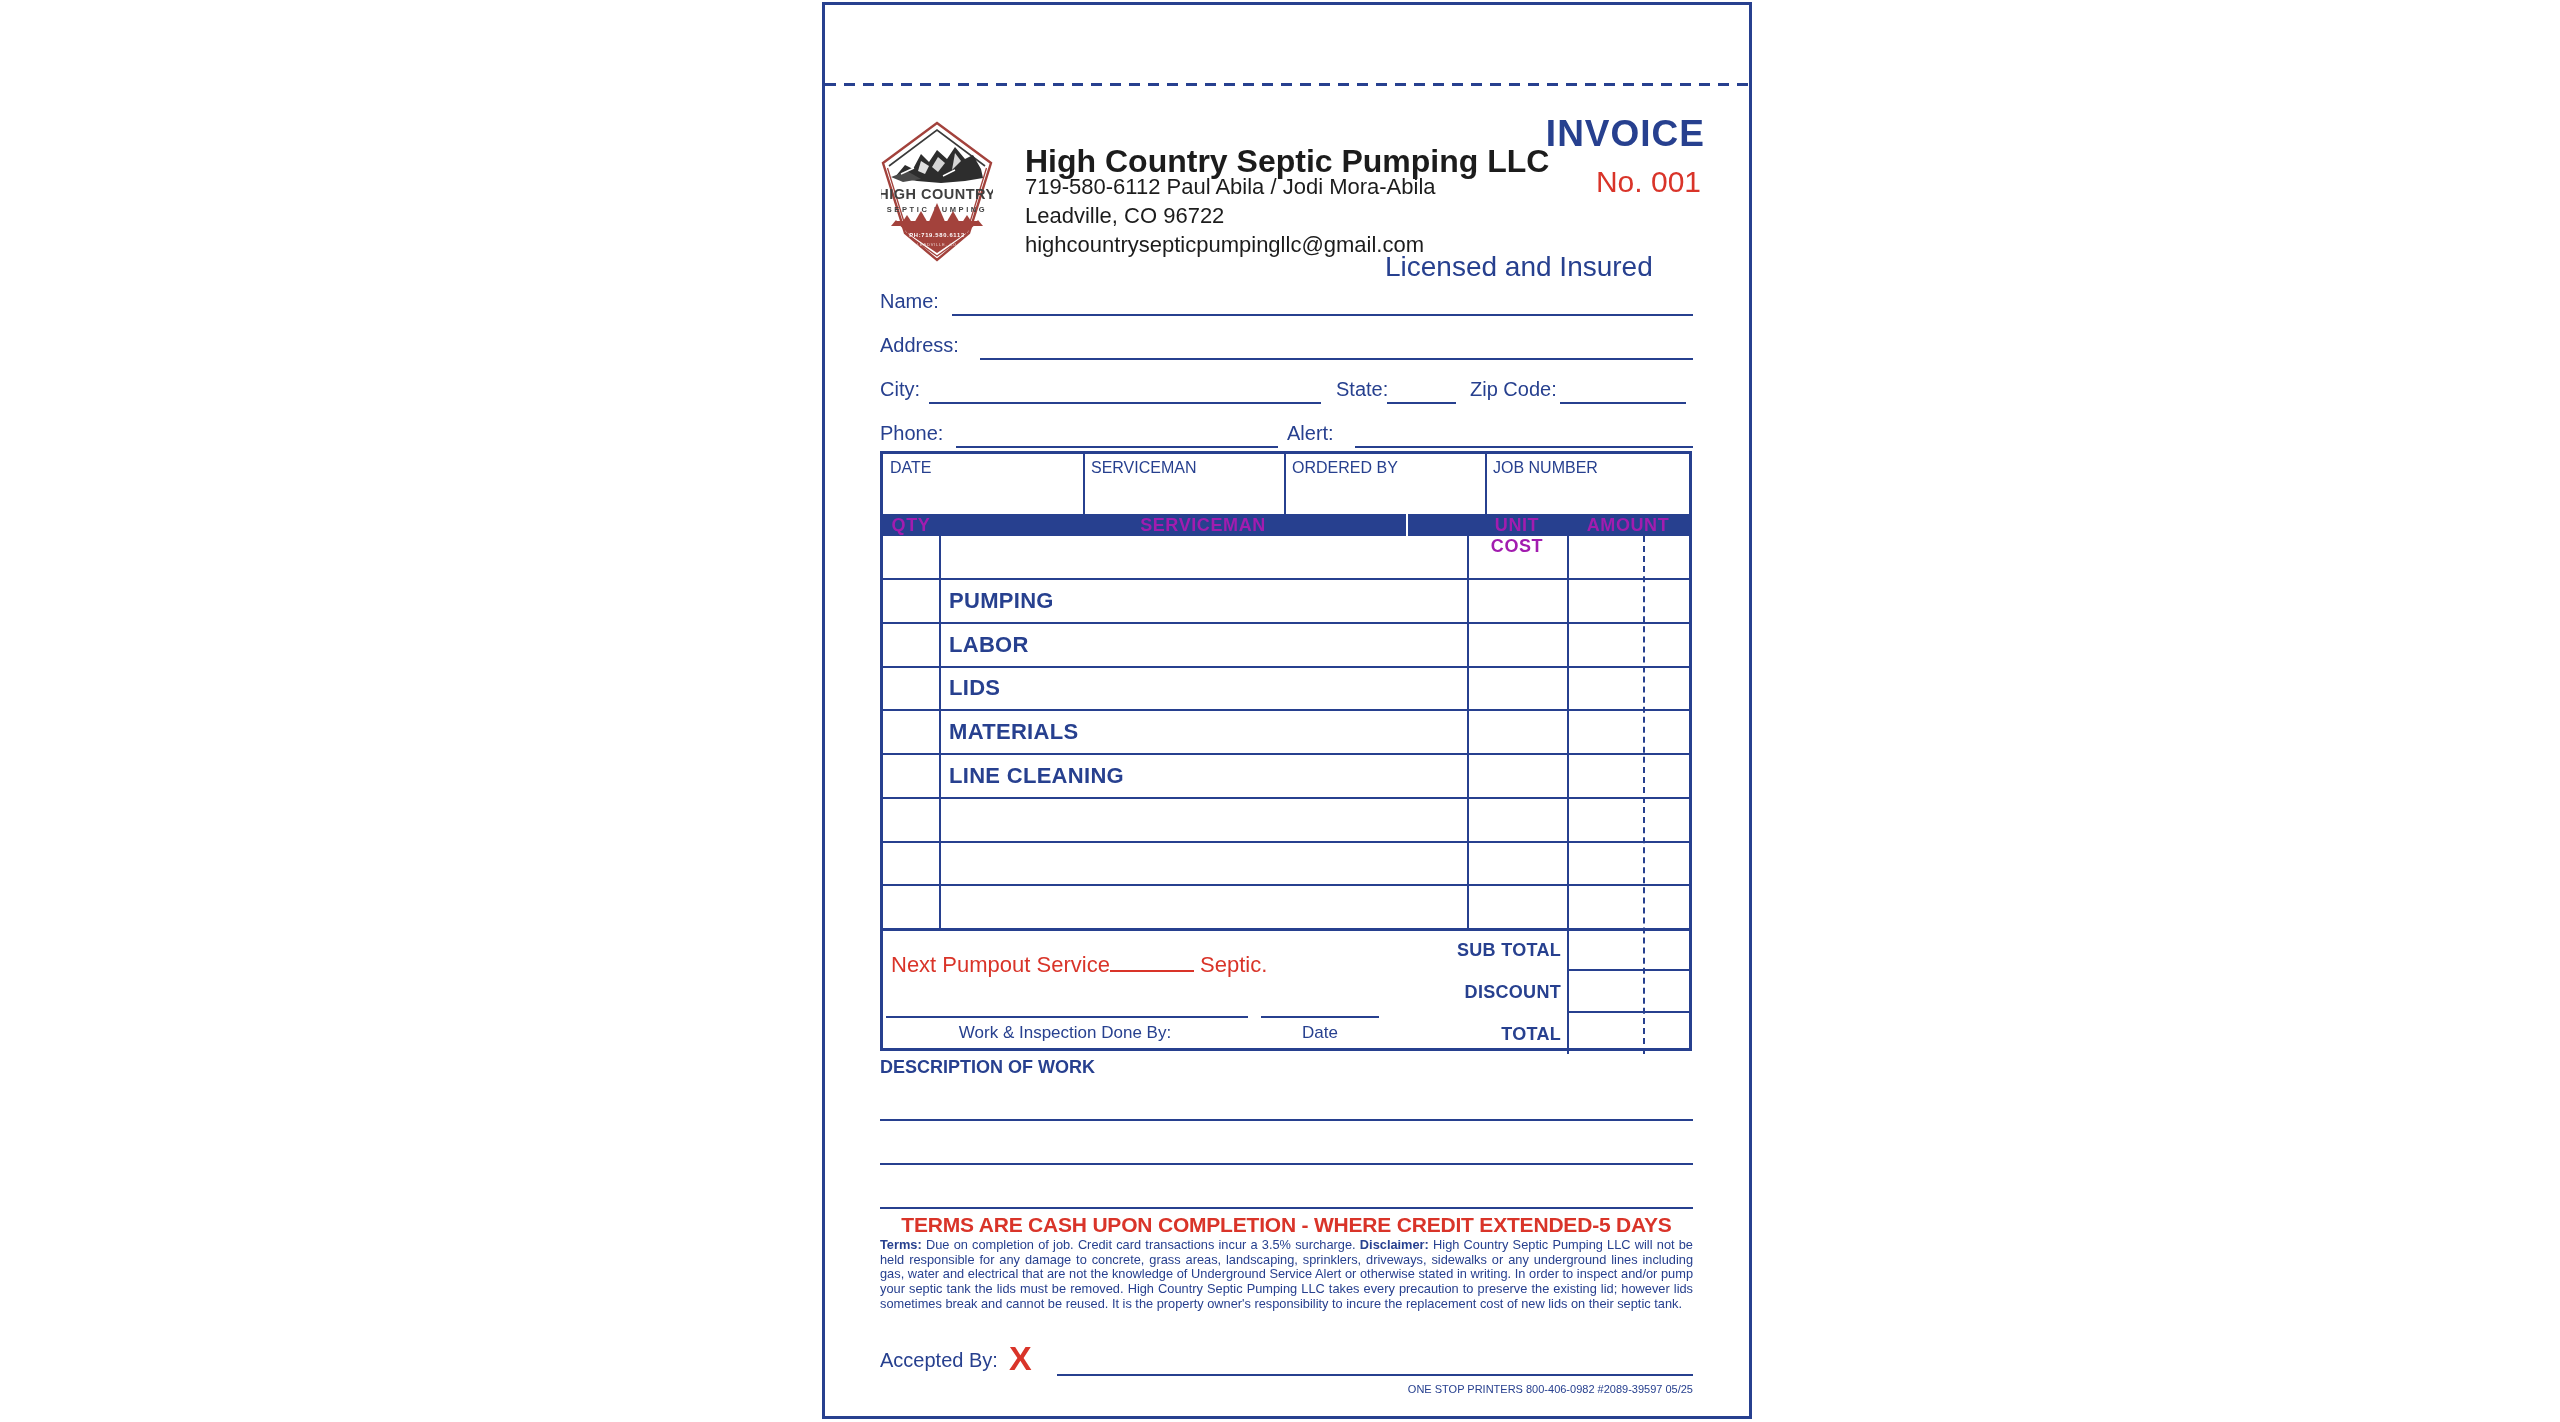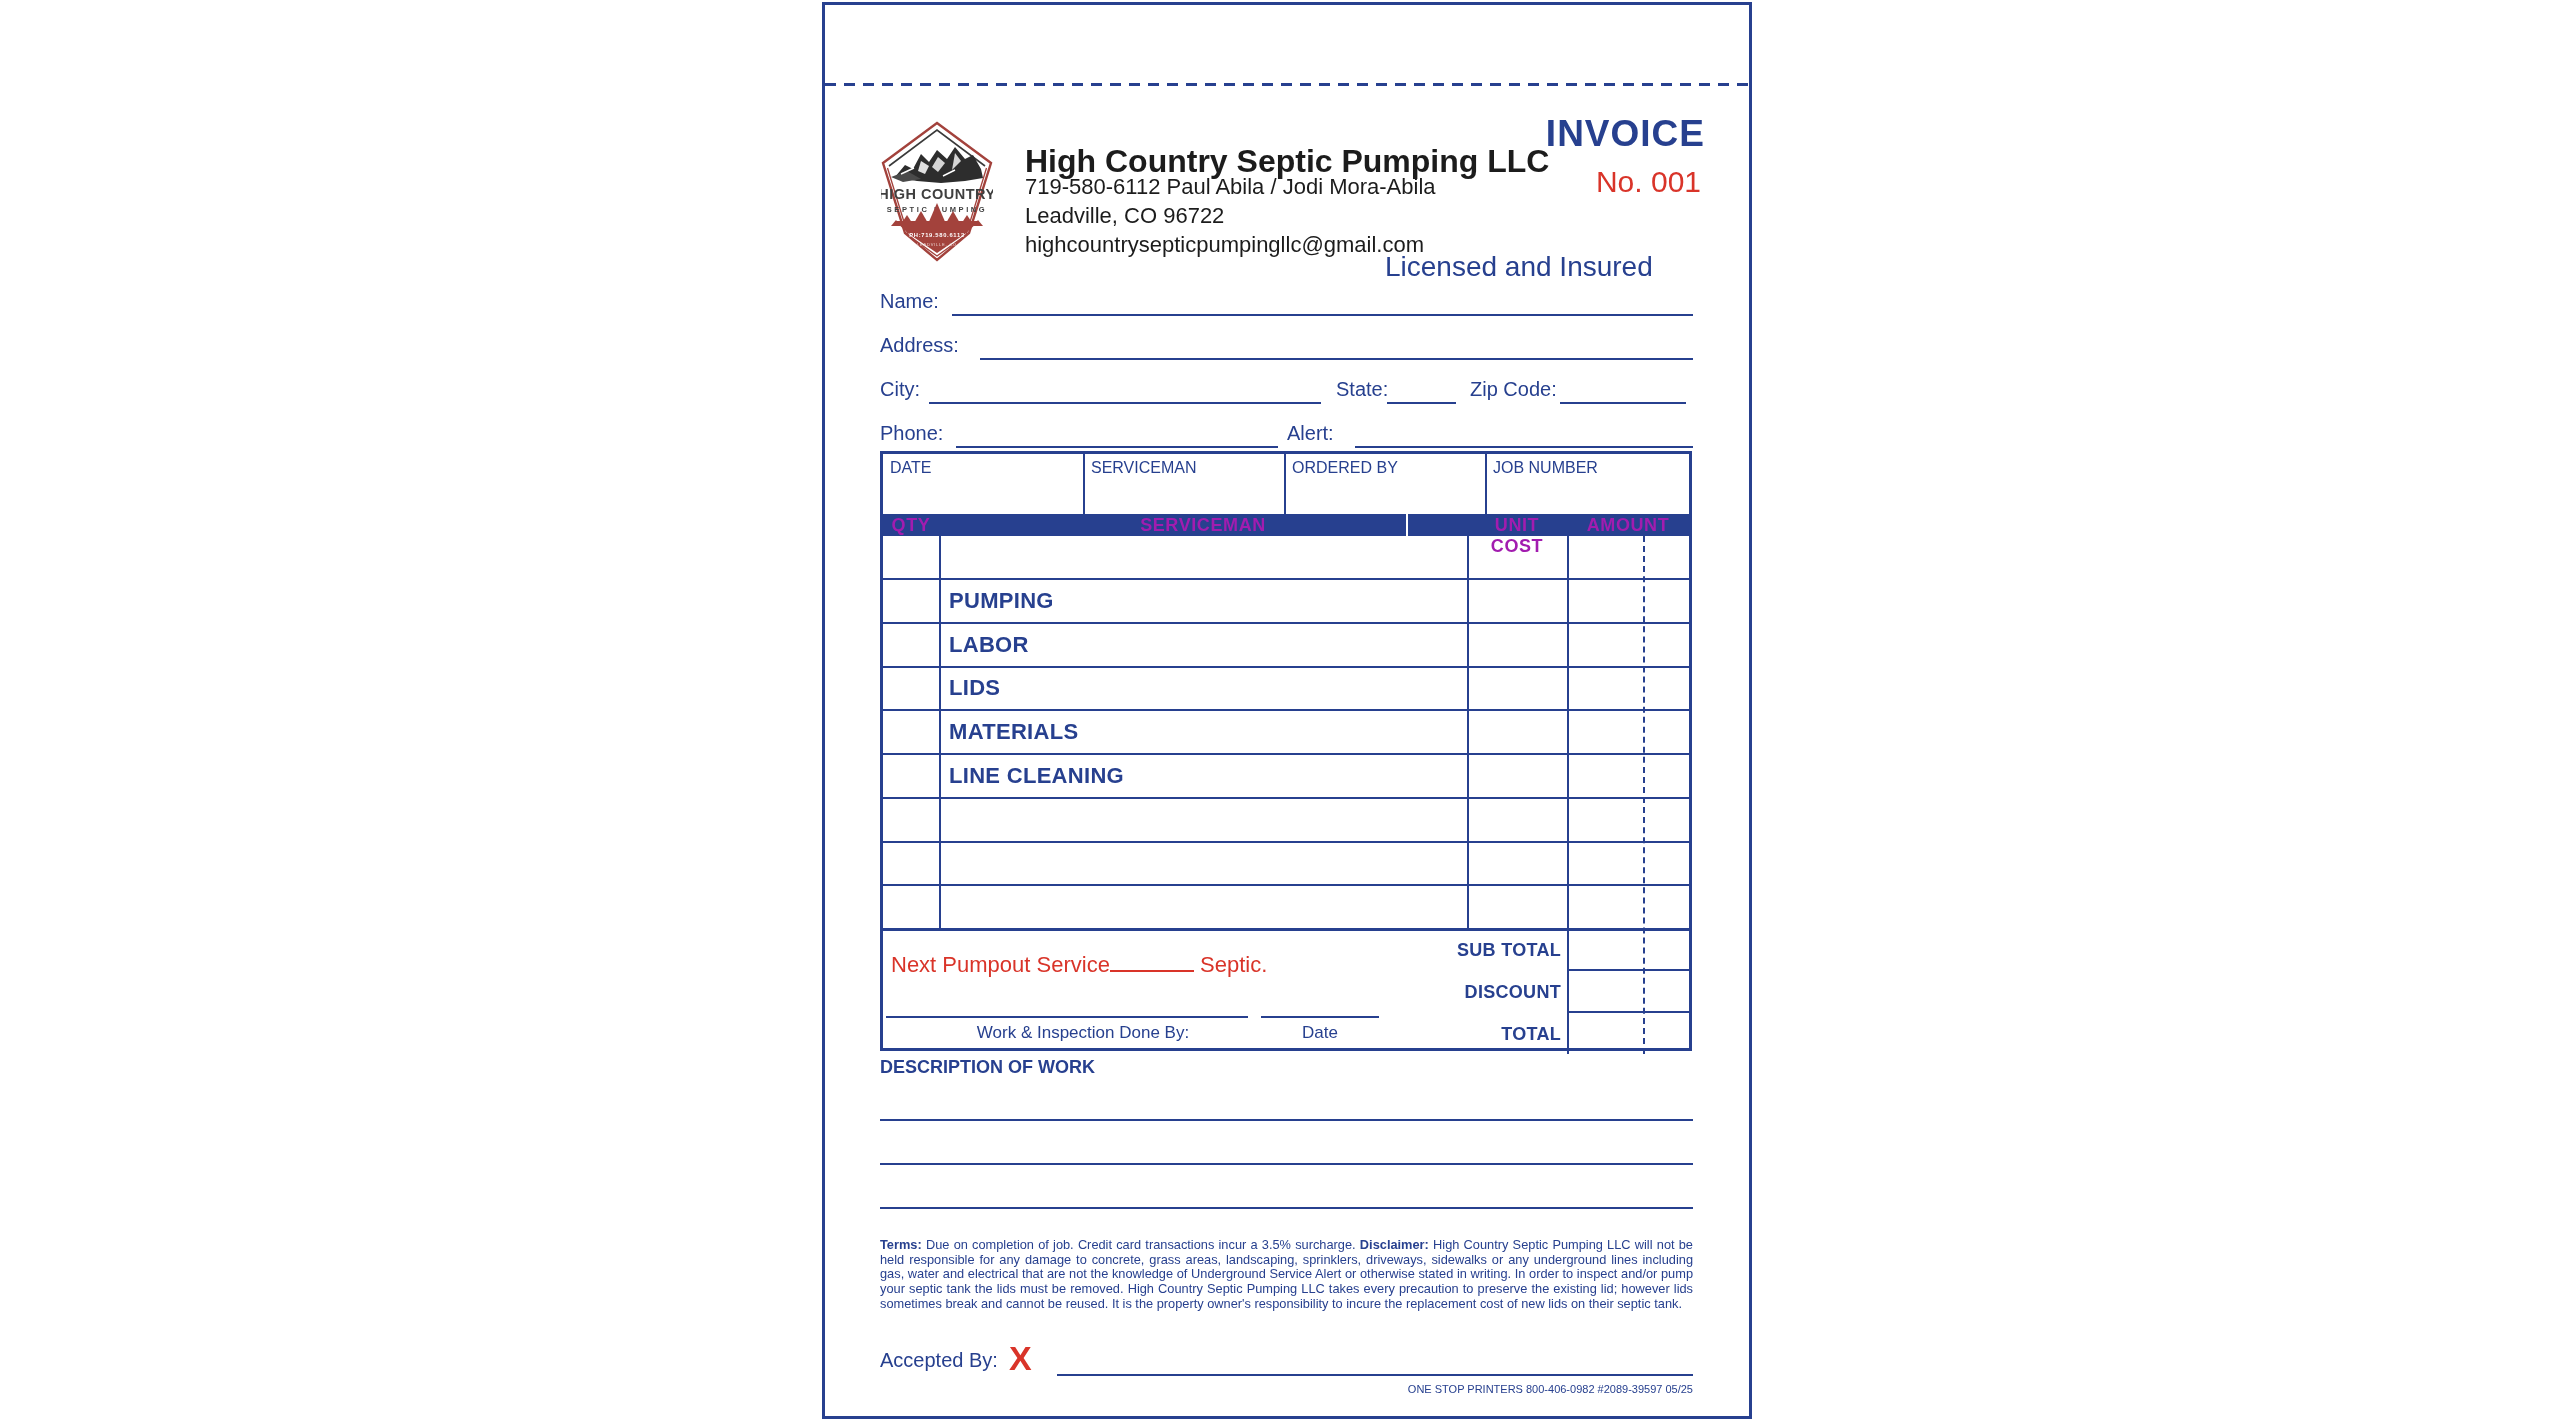--- a/index.html
+++ b/index.html
@@ -149,29 +149,30 @@
     <div class="abs totlabel" style="left:400px;top:528px;width:278px;">DISCOUNT</div>
     <div class="abs totlabel" style="left:400px;top:570px;width:278px;">TOTAL</div>
 
     <div class="abs red" style="left:8px;top:498px;font-size:22px;white-space:nowrap;">
       <span>Next Pumpout Service</span><span style="display:inline-block;width:84px;border-bottom:2px solid var(--red);"></span>
       <span>Septic.</span>
     </div>
 
     <div class="abs line" style="left:3px;top:562px;width:362px;"></div>
     <div class="abs line" style="left:378px;top:562px;width:118px;"></div>
-    <div class="abs siglabel" style="left:19px;top:569px;width:362px;">Work &amp; Inspection Done By:</div>
+    <div class="abs siglabel" style="left:1px;top:569px;width:362px;">Work &amp; Inspection Done By:</div>
     <div class="abs siglabel" style="left:378px;top:569px;width:118px;">Date</div>
   </div>
 
   <div class="abs navy" style="left:55px;top:1052px;font-size:18px;font-weight:bold;">DESCRIPTION OF WORK</div>
   <div class="abs line" style="left:55px;top:1114px;width:813px;"></div>
   <div class="abs line" style="left:55px;top:1158px;width:813px;"></div>
   <div class="abs line" style="left:55px;top:1202px;width:813px;"></div>
 
+  <div class="abs red" style="left:55px;top:1208px;width:813px;text-align:center;font-size:21px;font-weight:bold;letter-spacing:-0.2px;white-space:nowrap;">TERMS ARE CASH UPON COMPLETION - WHERE CREDIT EXTENDED-5 DAYS</div>
 
   <div class="abs terms-par" style="left:55px;top:1233px;width:813px;">
     <b>Terms:</b><span> Due on completion of job. Credit card transactions incur a 3.5% surcharge. </span><b>Disclaimer:</b><span> High Country Septic Pumping LLC will not be held responsible for any damage to concrete, grass areas, landscaping, sprinklers, driveways, sidewalks or any underground lines including gas, water and electrical that are not the knowledge of Underground Service Alert or otherwise stated in writing. In order to inspect and/or pump your septic tank the lids must be removed. High Country Septic Pumping LLC takes every precaution to preserve the existing lid; however lids sometimes break and cannot be reused. It is the property owner's responsibility to incure the replacement cost of new lids on their septic tank.</span>
   </div>
 
   <div class="abs navy" style="left:55px;top:1344px;font-size:20px;">Accepted By:</div>
   <div class="abs red" style="left:184px;top:1334px;font-size:34px;font-weight:bold;">X</div>
   <div class="abs line" style="left:232px;top:1369px;width:636px;"></div>
 
   <div class="abs navy" style="left:400px;top:1378px;width:468px;text-align:right;font-size:11px;">ONE STOP PRINTERS 800-406-0982 #2089-39597 05/25</div>

